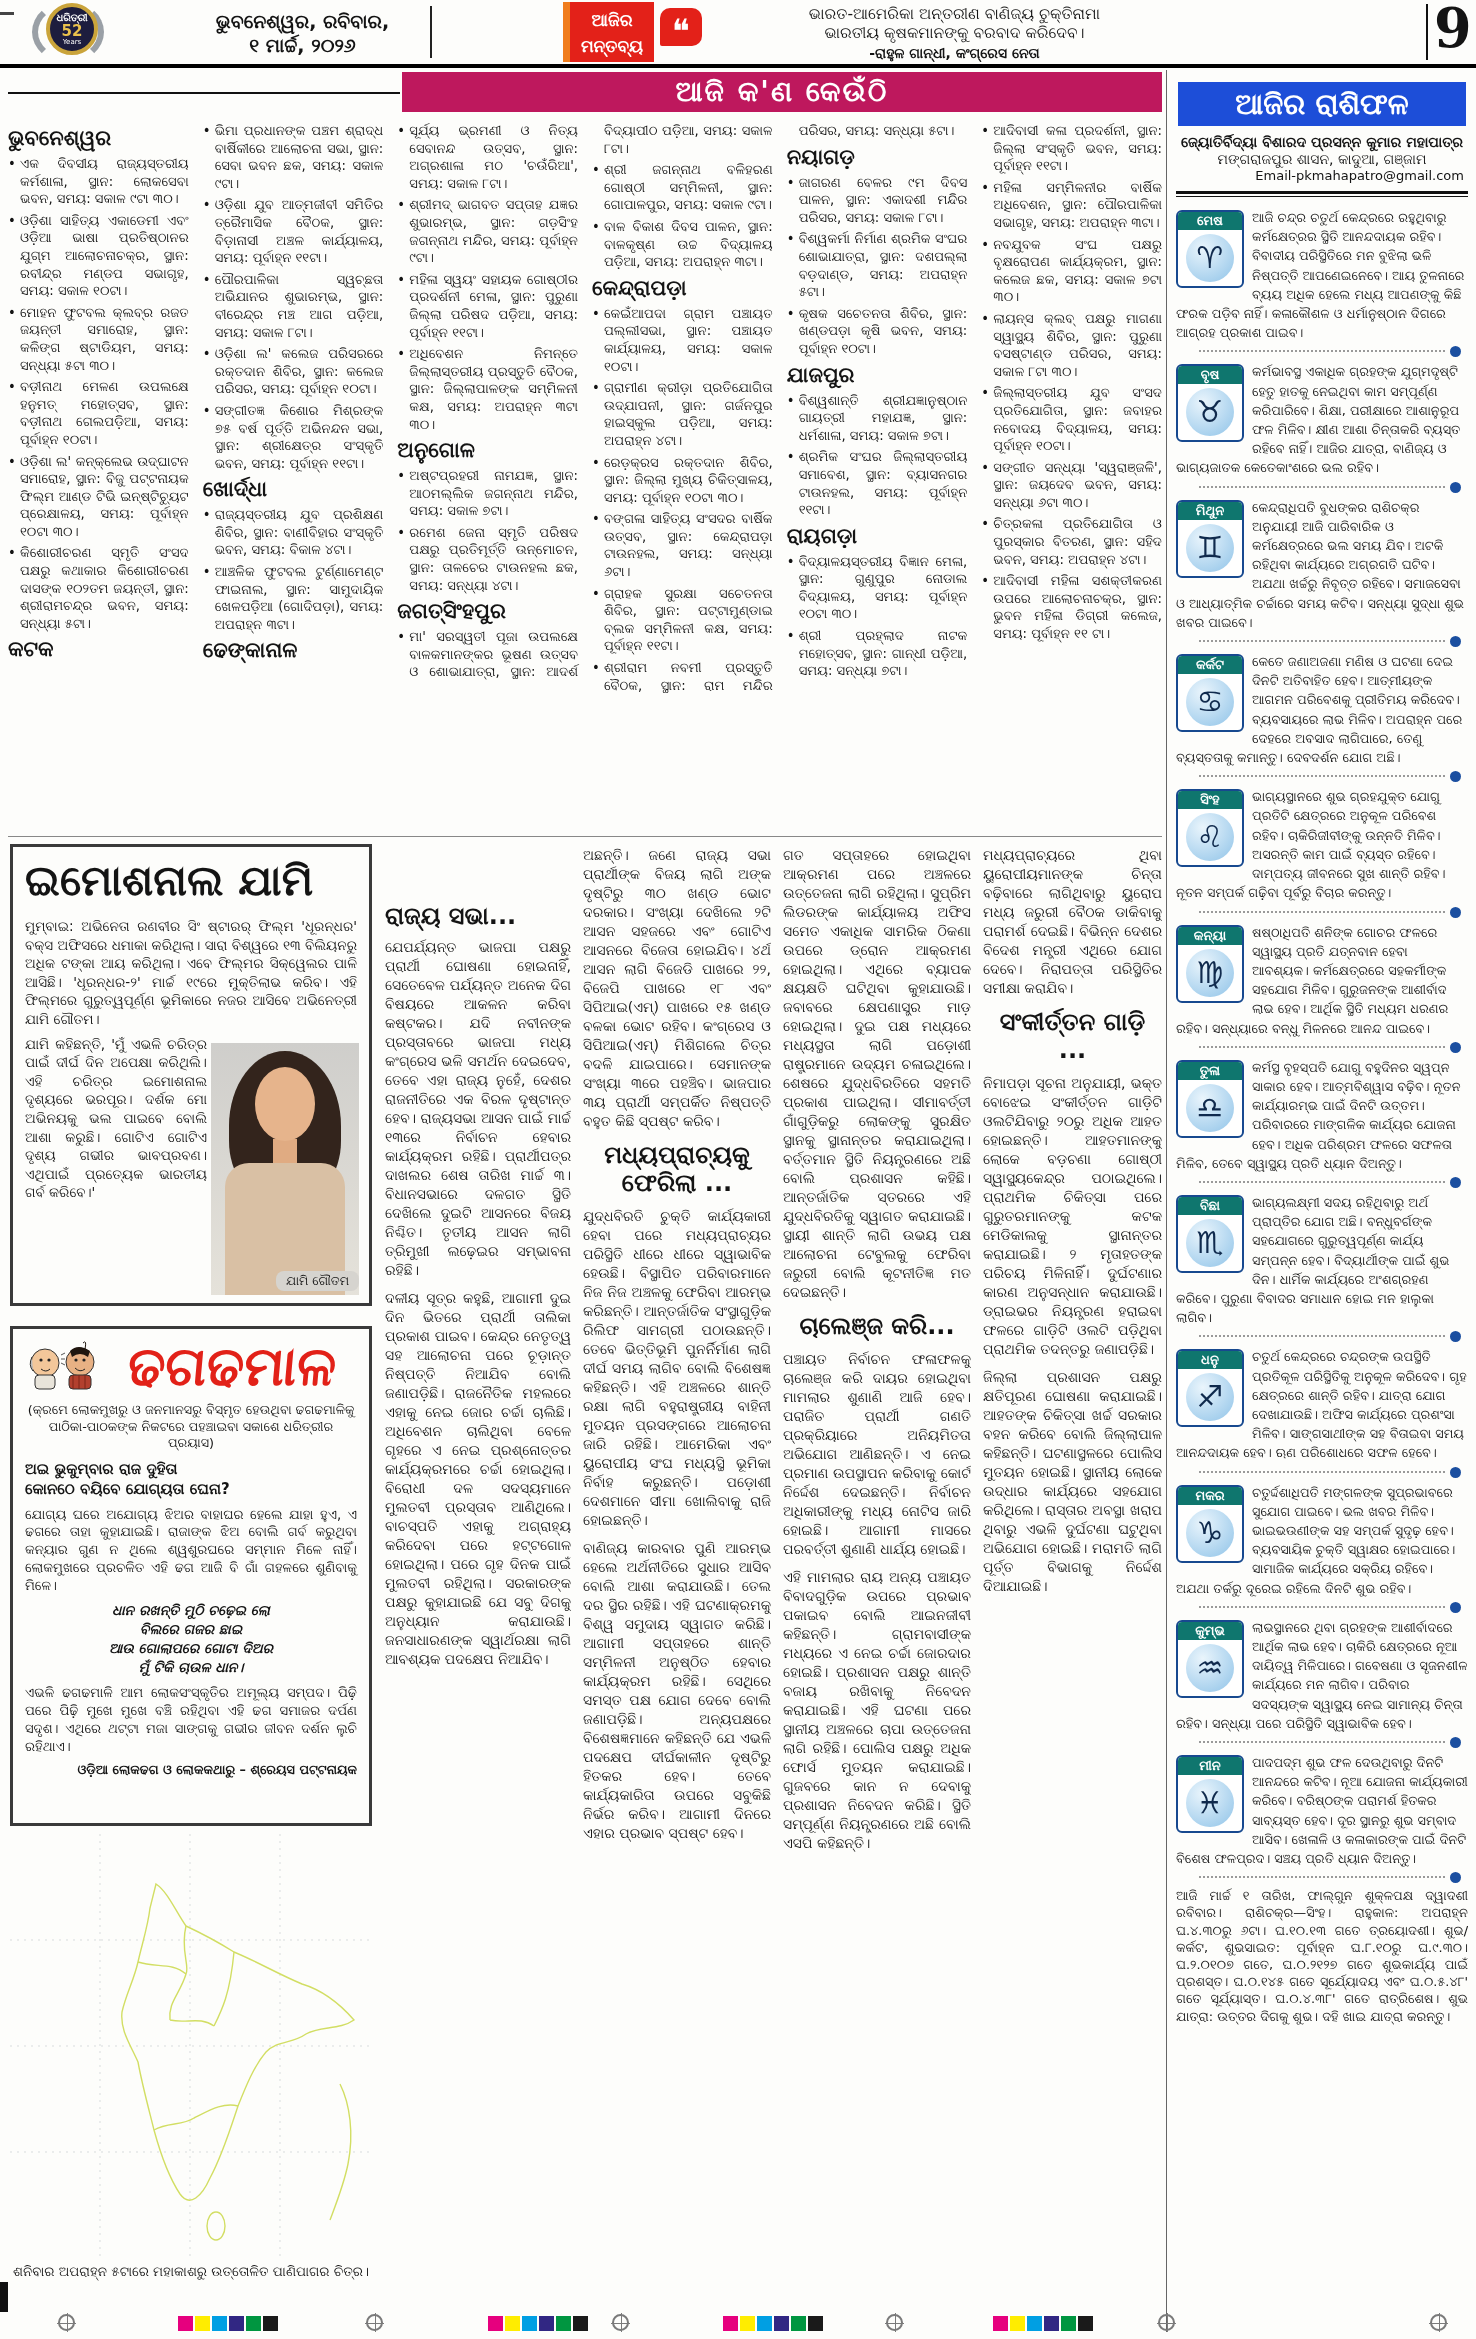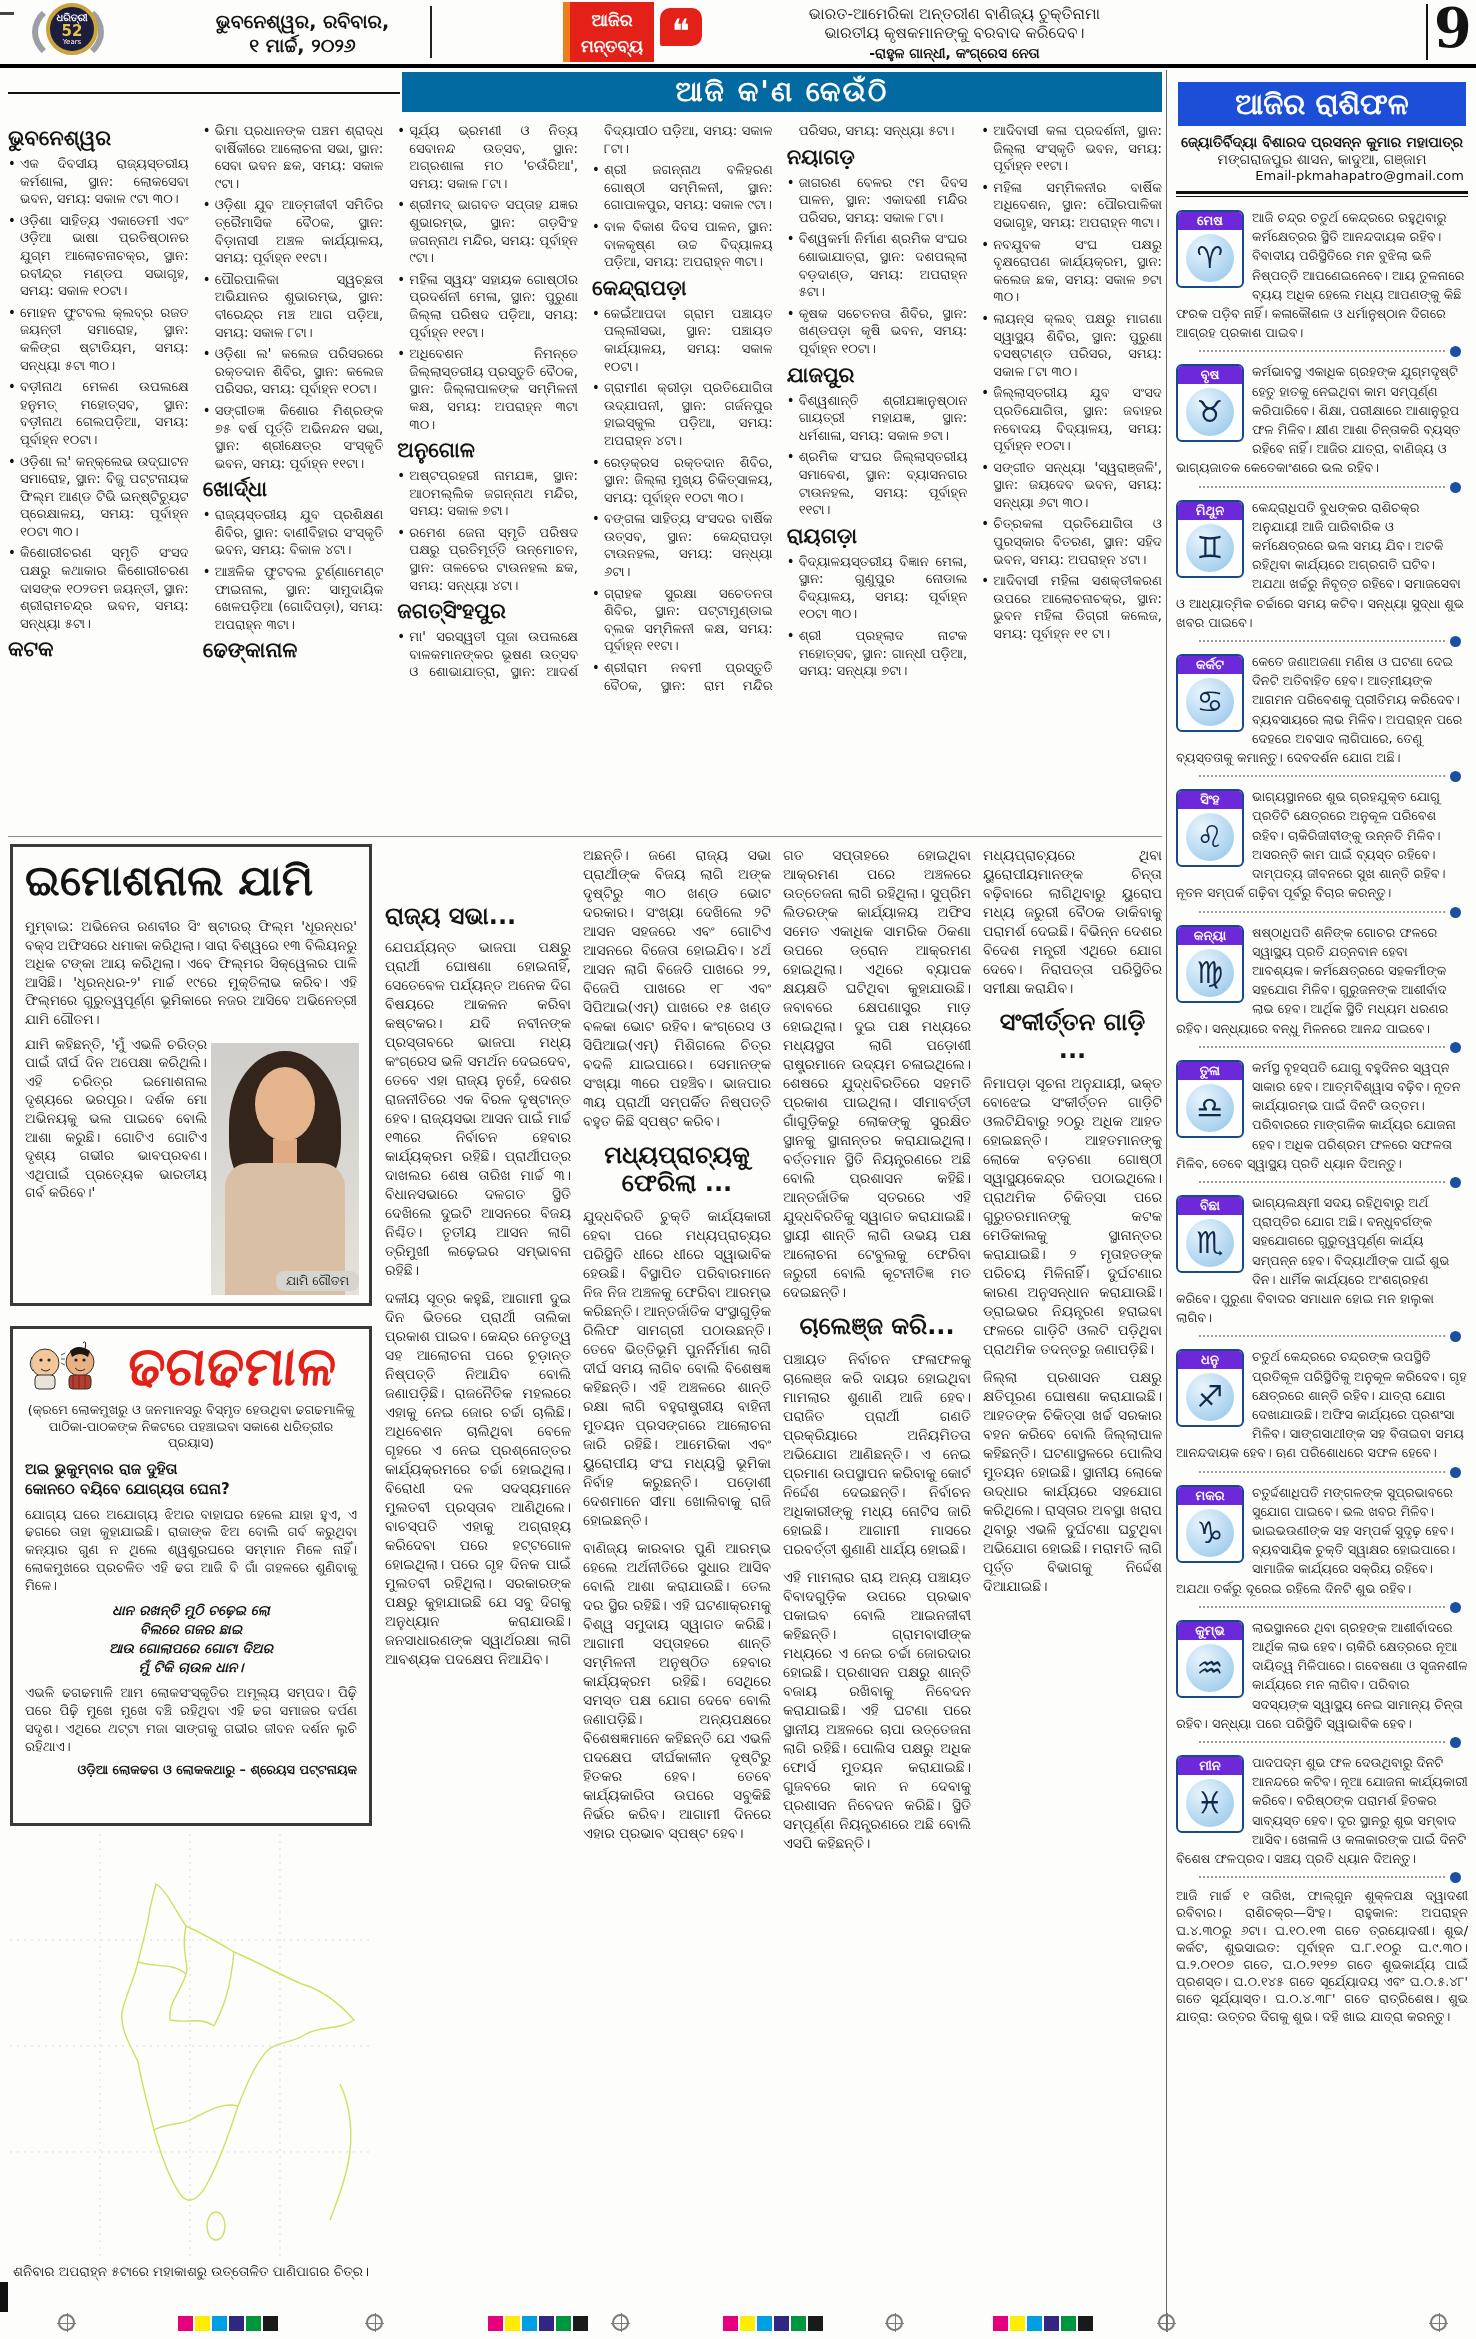--- a/index.html
+++ b/index.html
@@ -25,41 +25,41 @@
         border-radius:10px 10px 10px 2px;color:#fff;font-size:34px;line-height:46px;text-align:center;}
   .quote-text{position:absolute;left:752px;top:5px;width:405px;text-align:center;
         font-size:15.5px;line-height:19px;}
   .quote-attrib{font-weight:bold;font-size:14px;margin-top:1px;}
   .pageno-bar{position:absolute;left:1426px;top:4px;width:2px;height:56px;background:#111;}
   .pageno{position:absolute;left:1434px;top:-4px;font-size:54px;font-weight:bold;
         font-family:"DejaVu Serif",serif;}
   .hdr-rule{position:absolute;left:0;top:64px;width:1476px;height:4px;background:#000;}
   
   .ev-rule-left{position:absolute;left:8px;top:92px;width:392px;height:2px;background:#111;}
-  .ev-banner{position:absolute;left:402px;top:72px;width:760px;height:40px;background:#0369a1;
+  .ev-banner{position:absolute;left:402px;top:72px;width:760px;height:40px;background:#be185d;
         color:#fff;font-size:28px;font-weight:bold;text-align:center;line-height:40px;letter-spacing:2px;}
   .ev-cols{position:absolute;left:8px;top:122px;width:1154px;height:708px;column-count:6;
         column-gap:14px;overflow:hidden;font-size:13.2px;line-height:17.6px;text-align:justify;}
   .ev-head{font-size:21px;font-weight:bold;margin:3px 0 4px;line-height:26px;}
   .ev-item{position:relative;padding-left:12px;margin-bottom:4px;}
   .ev-item::before{content:"\2022";position:absolute;left:0;top:0;}
   .ev-bottom-rule{position:absolute;left:8px;top:836px;width:1154px;height:1px;background:#888;}
   
   .rail-divider{position:absolute;left:1166px;top:70px;width:1px;height:2262px;background:#666;}
   .horo{position:absolute;left:1176px;top:78px;width:292px;height:2252px;overflow:hidden;}
   .horo-banner{height:44px;background:#1d4ed8;color:#fff;text-align:center;font-size:29px;
         font-weight:bold;line-height:44px;margin:4px 2px 8px;}
   .horo-astro1{text-align:center;font-weight:bold;font-size:14.2px;}
   .horo-astro2{text-align:center;font-size:14px;}
   .horo-email{text-align:right;font-size:13px;padding-right:4px;}
   .horo-sep2{border-top:3px solid #111;border-bottom:1px solid #111;height:2px;margin:8px 0 10px;}
   .sign{margin-bottom:1px;}
   .sign-icon{float:left;width:64px;margin:3px 8px 2px 0;border:2px solid #17498f;border-radius:6px;
         overflow:hidden;background:#fff;}
-  .sign-name{background:#6d28d9;color:#fff;font-size:13px;font-weight:bold;text-align:center;padding:1px 0;}
+  .sign-name{background:#0f766e;color:#fff;font-size:13px;font-weight:bold;text-align:center;padding:1px 0;}
   .sign-circle{width:48px;height:48px;margin:4px auto;border-radius:50%;
         background:radial-gradient(circle at 35% 30%,#eaf5fc,#8fc3e8);color:#102a4d;
         font-size:30px;text-align:center;line-height:48px;}
   .sign-text{font-size:12.9px;line-height:17.2px;text-align:justify;}
   .sign-sep{clear:both;border-top:2px dotted #999;width:84%;margin:9px auto;position:relative;}
   .sign-sep::after{content:"";position:absolute;right:-16px;top:-6px;width:11px;height:11px;
         border-radius:50%;background:#1b4fa0;}
   .horo-footer{font-size:12.9px;line-height:17.2px;text-align:justify;}
   
   .emo{position:absolute;left:10px;top:844px;width:362px;height:462px;border:3px solid #3a3a3a;

